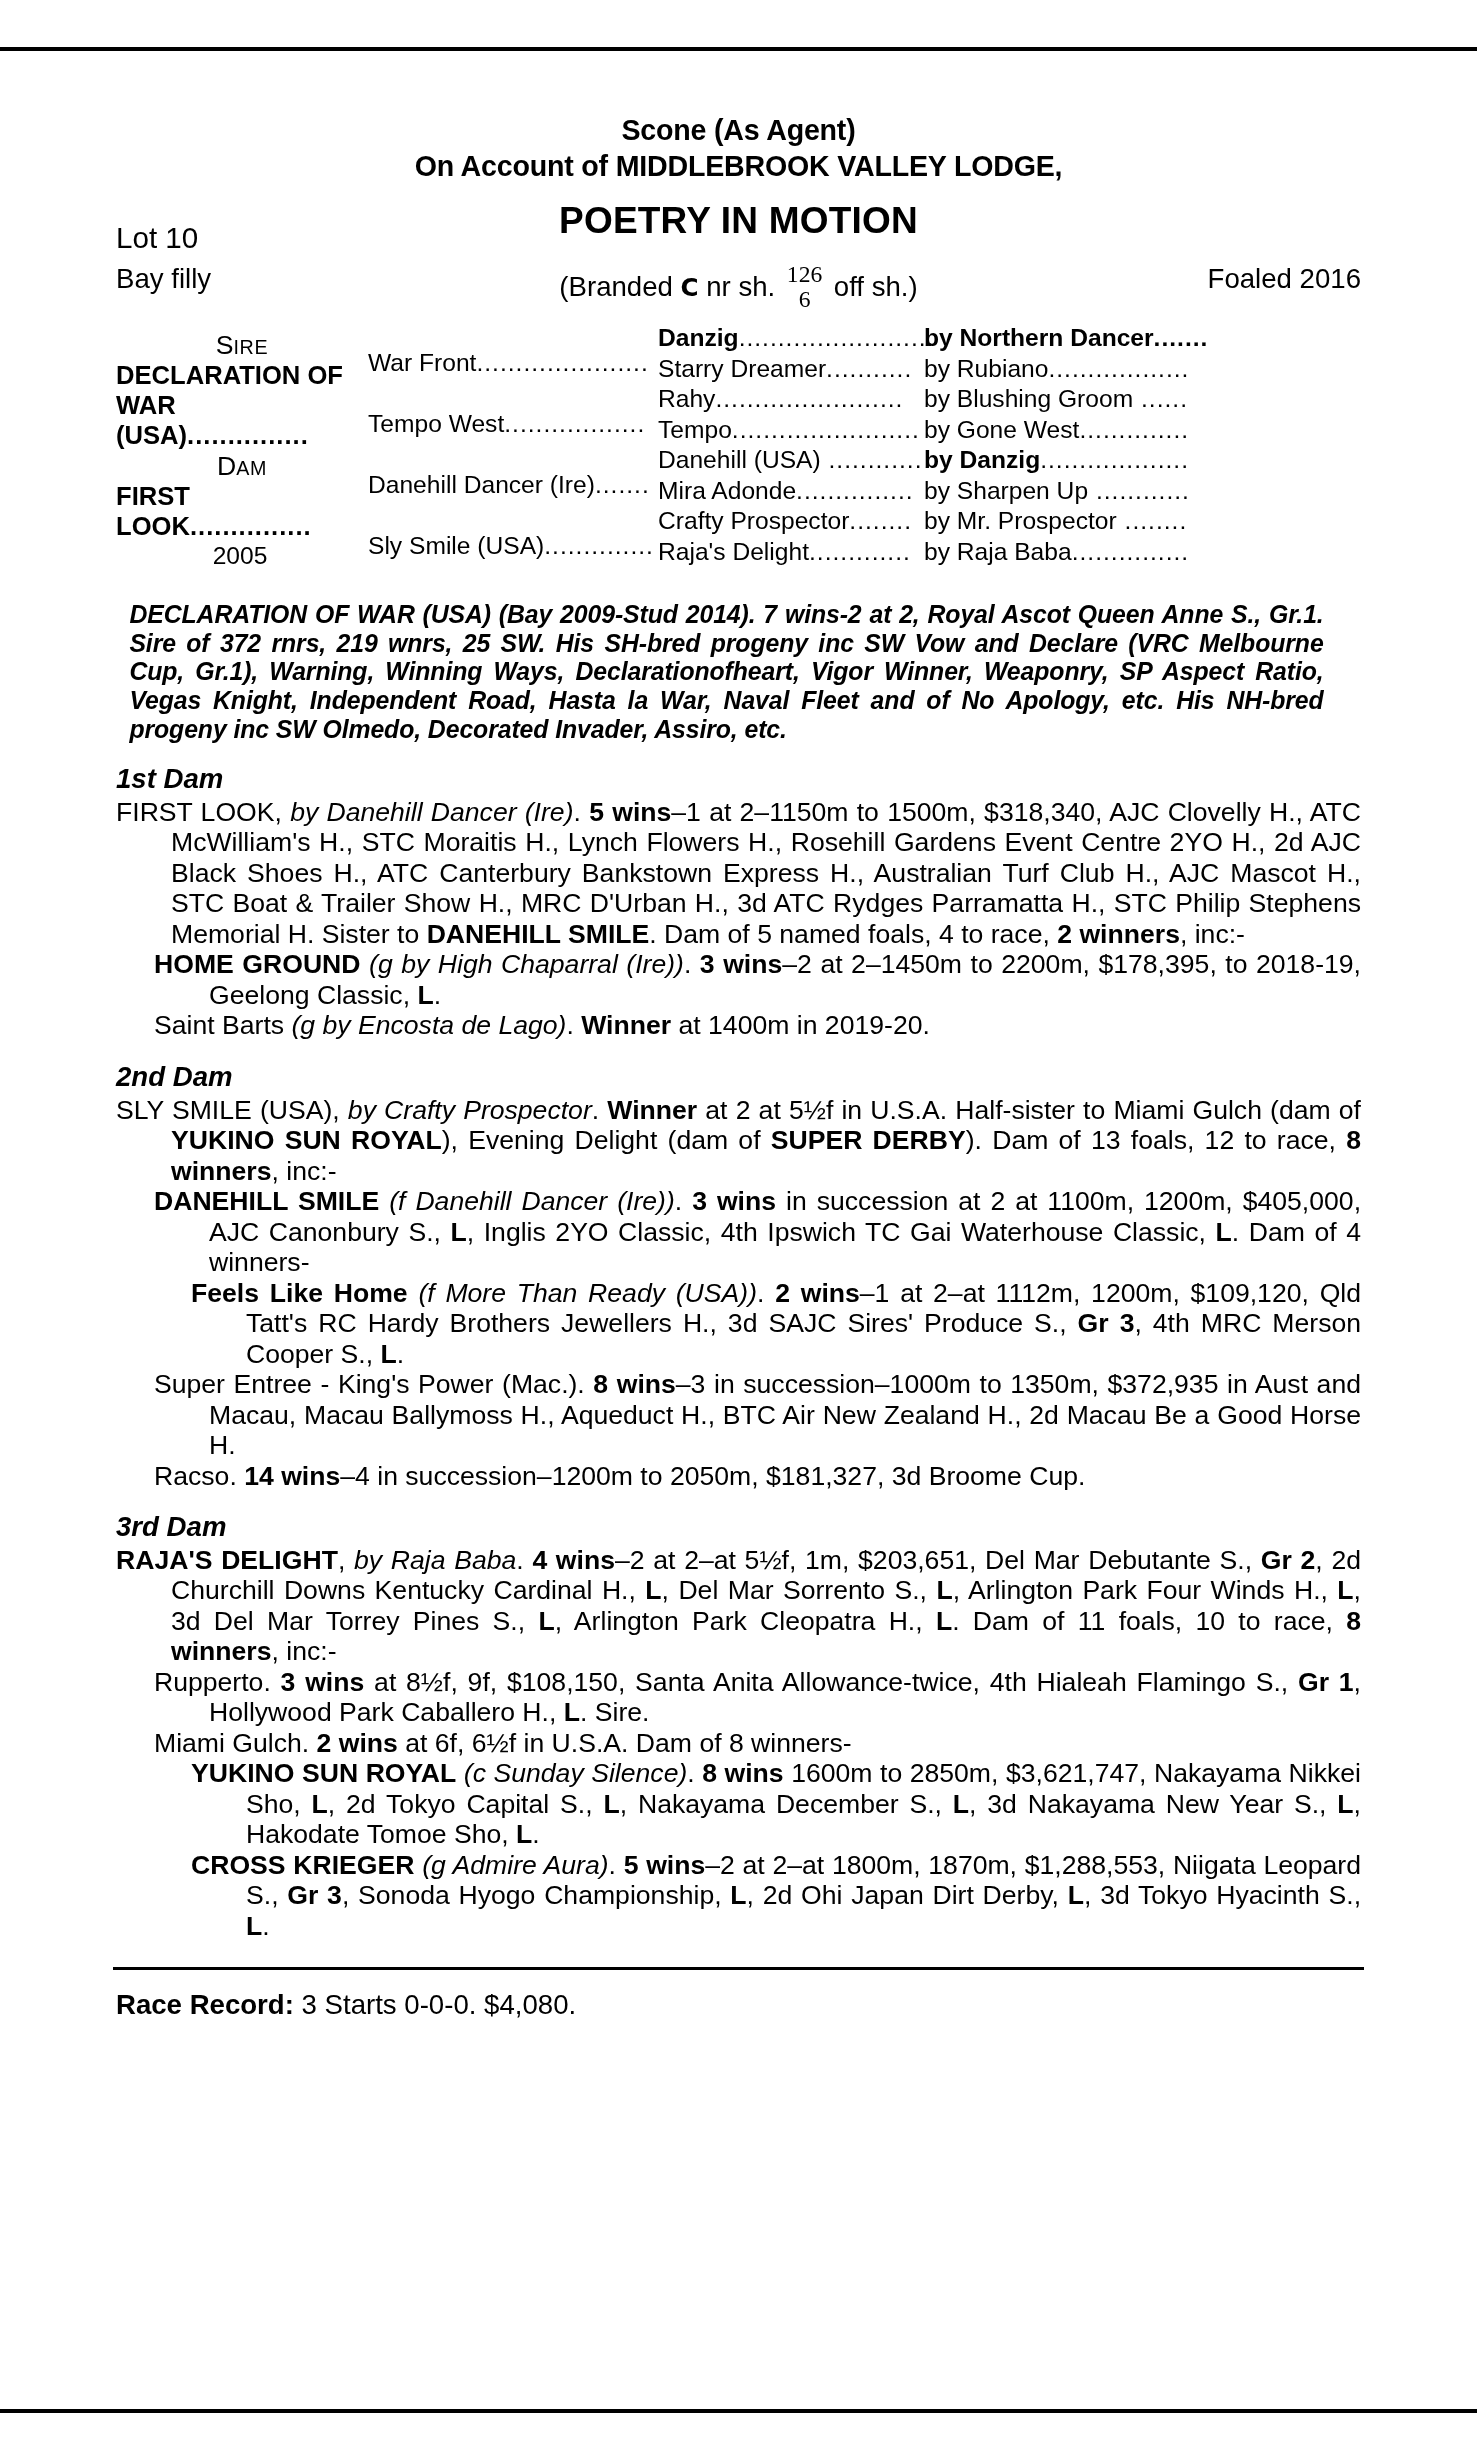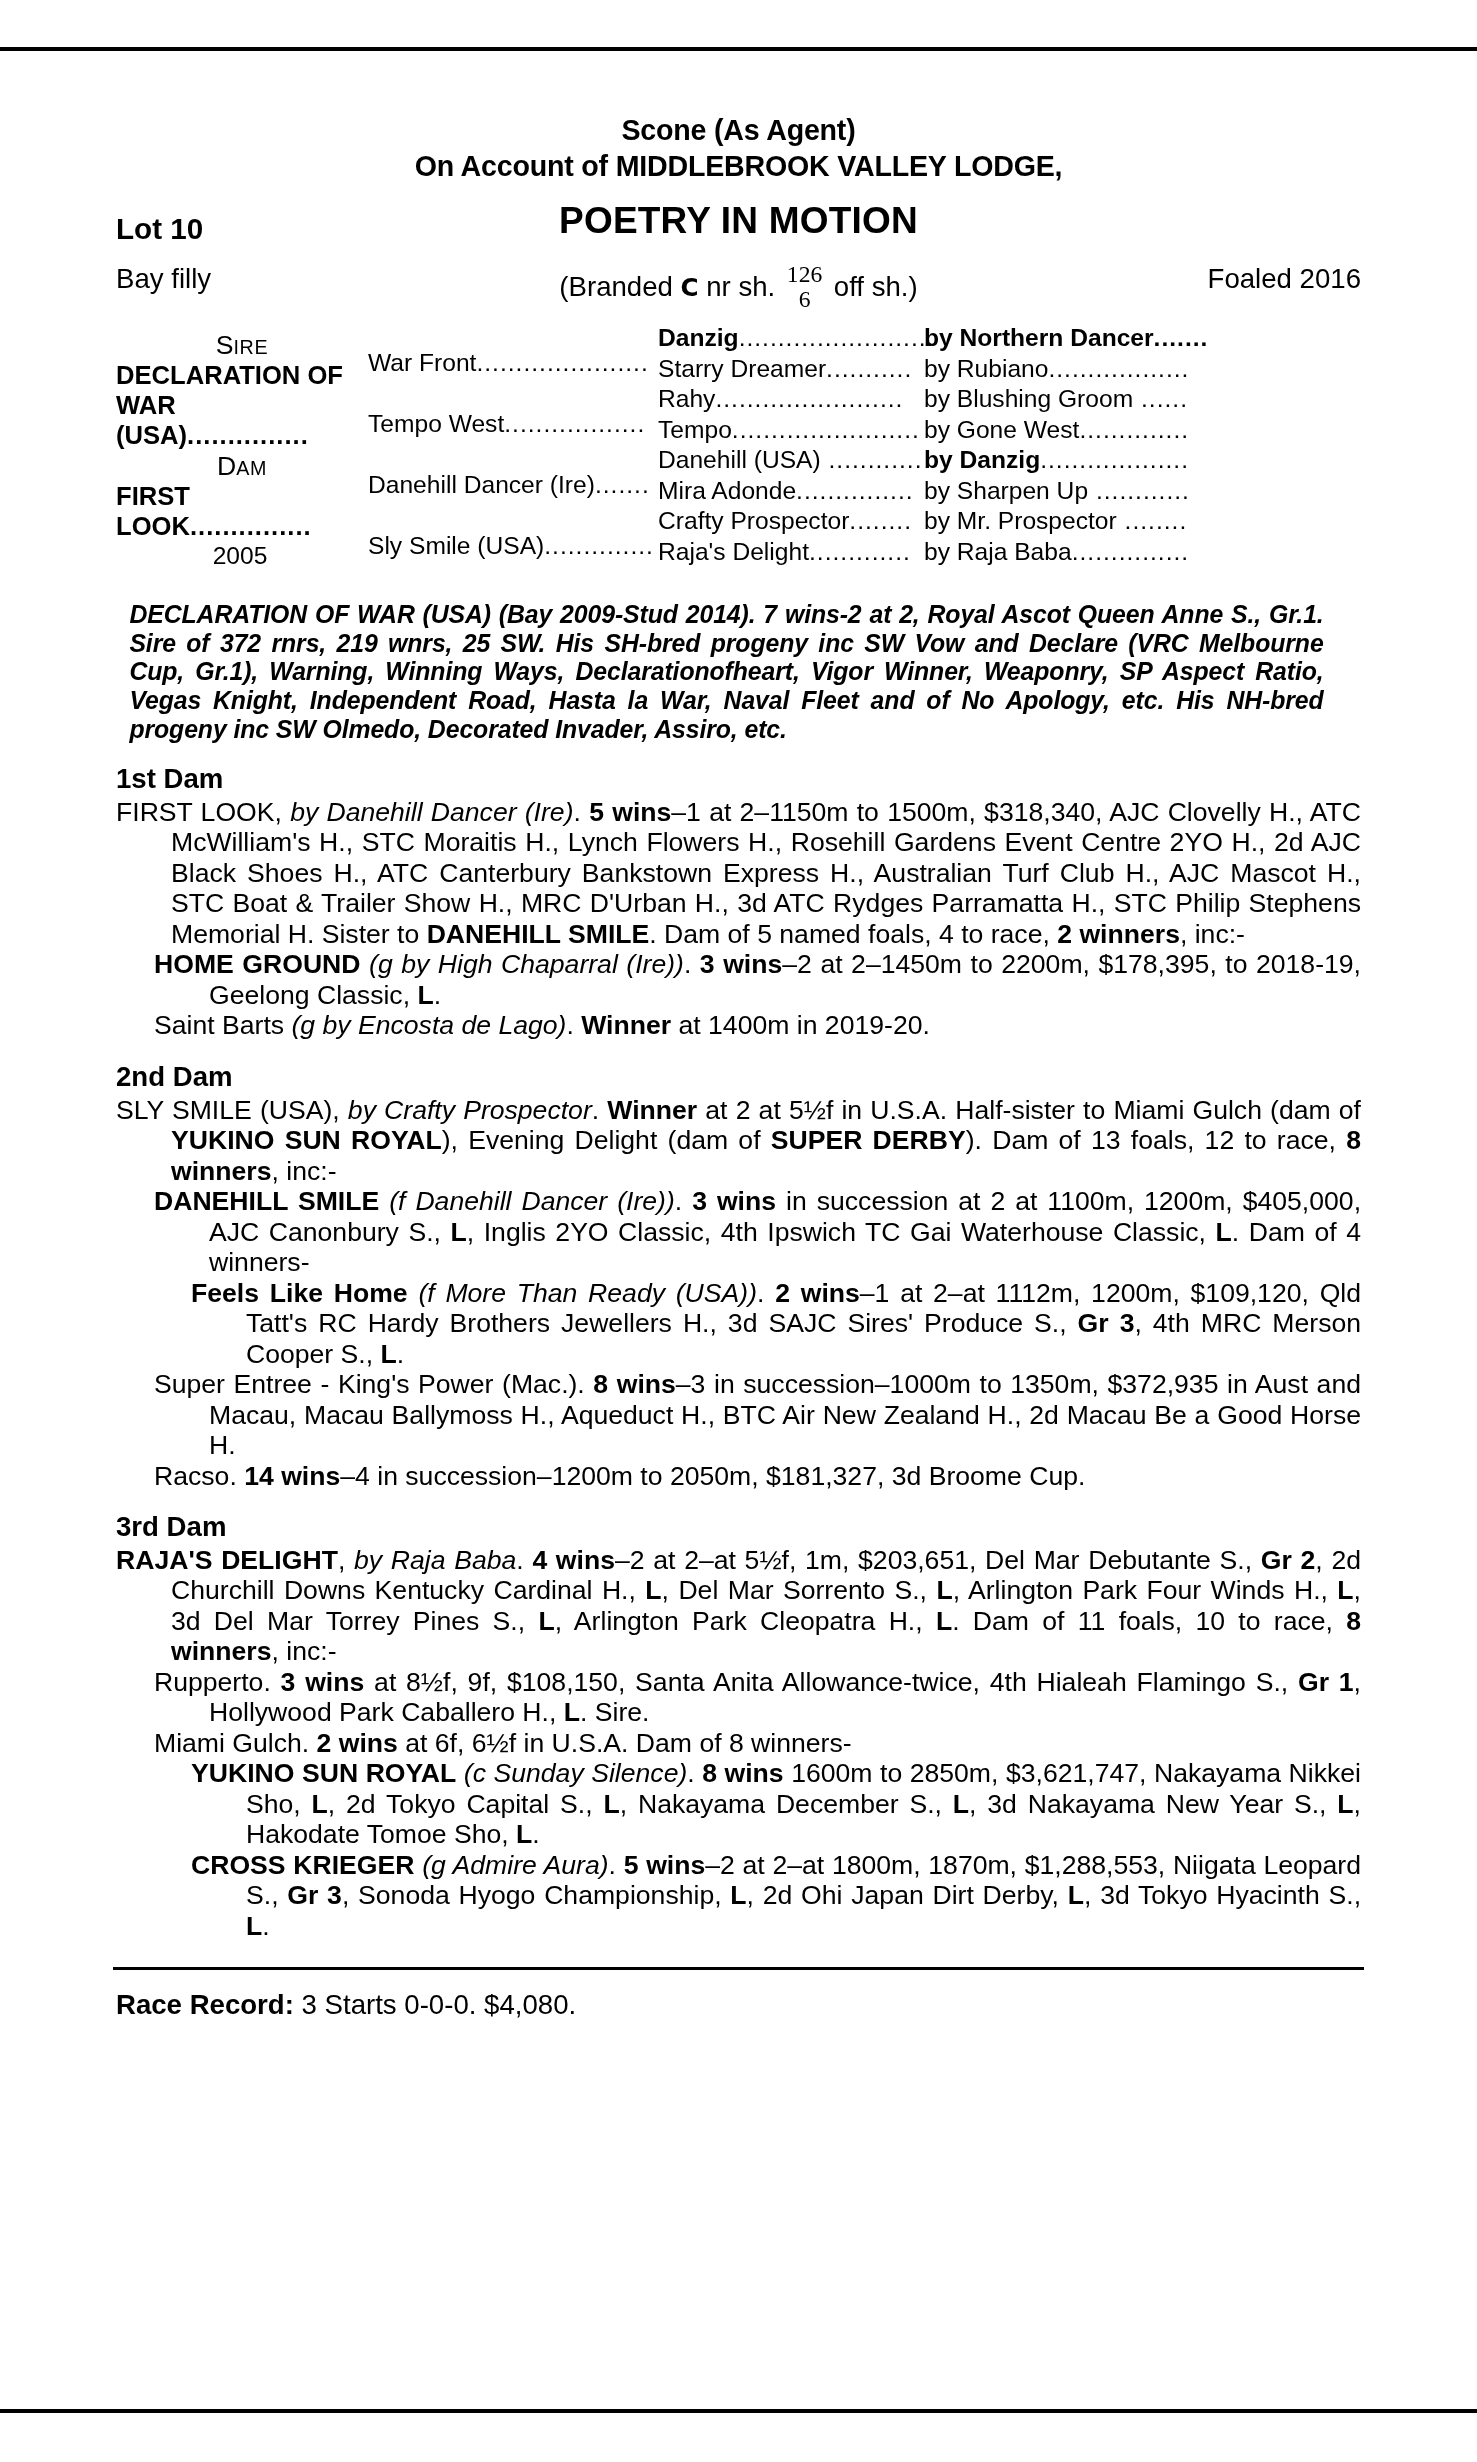--- a/index.html
+++ b/index.html
@@ -44,22 +44,22 @@
   }
 
   .lotline {
     position: relative;
     height: 49px;
     margin-top: 15.8px;
   }
   .lot-label {
     position: absolute;
     left: 0px;
-    top: 12px;
-    font-weight: bold;
+    top: 21px;
+    font-weight: normal;
     font-size: 29.6px;
   }
   .horse-name {
     position: absolute;
     left: 0;
     right: 0;
     top: 0px;
     text-align: center;
     font-weight: bold;
     font-size: 37px;
@@ -147,20 +147,21 @@
     transform-origin: left top;
     letter-spacing: -0.1px;
   }
 
   
   .secthead {
     font-weight: bold;
     font-size: 27.6px;
     margin-top: 19.7px;
     margin-bottom: 2px;
+    font-style: italic;
   }
   .para {
     font-size: 26.6px;
     line-height: 30.5px;
     text-align: justify;
     text-justify: inter-word;
   }
   .lvl1 { padding-left: 55px;  text-indent: -55px; }
   .lvl2 { padding-left: 93px;  text-indent: -55px; }
   .lvl3 { padding-left: 130px; text-indent: -55px; }

